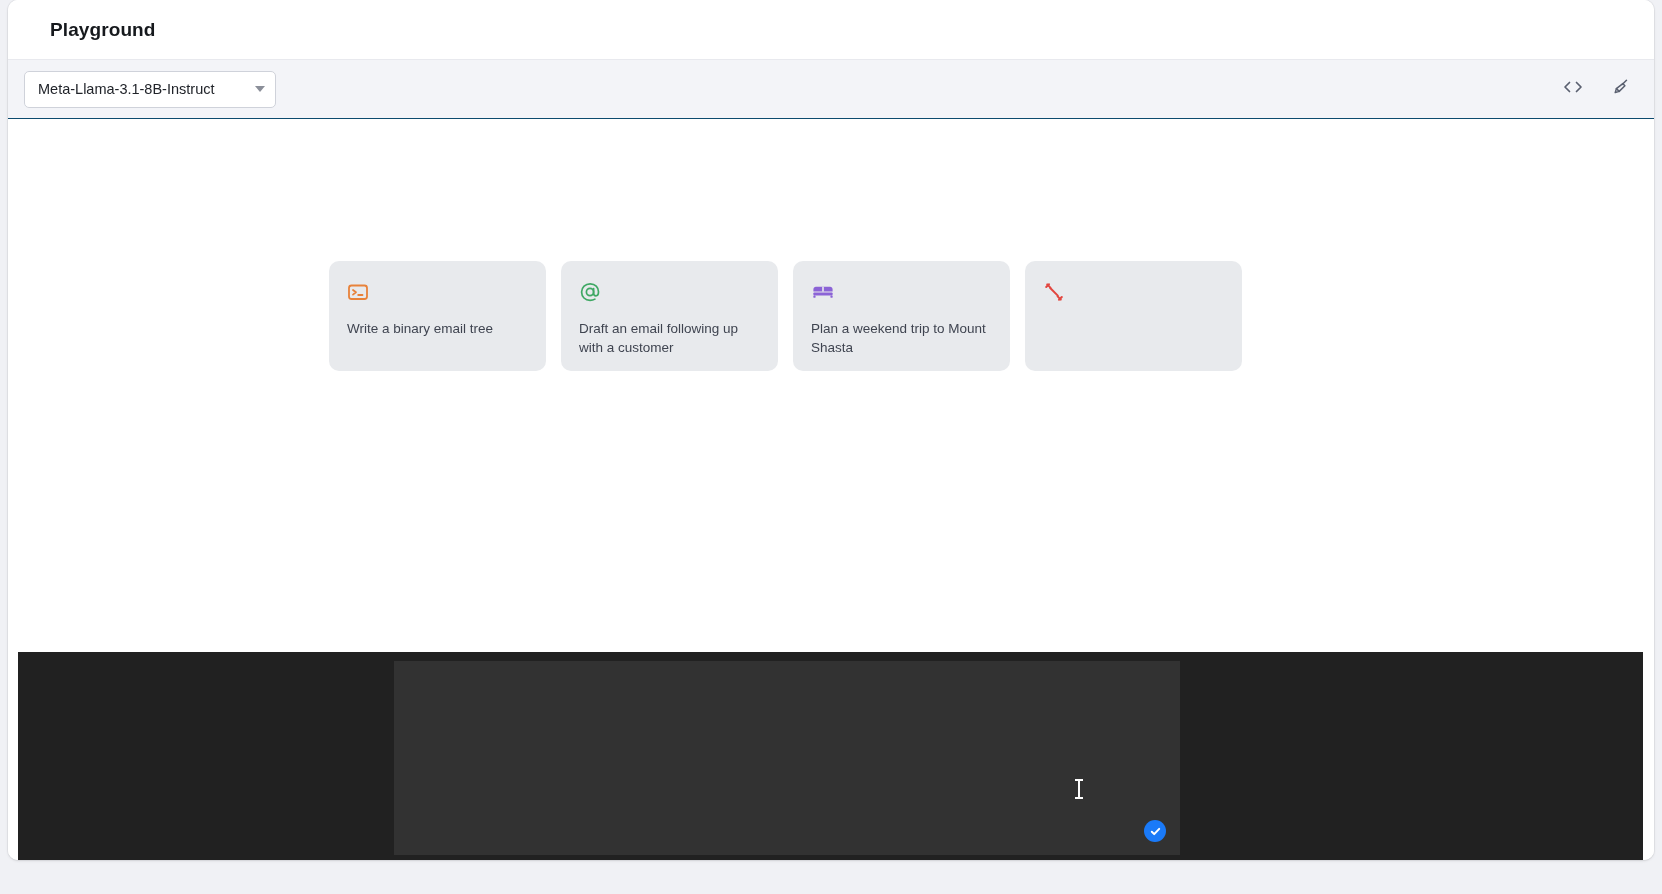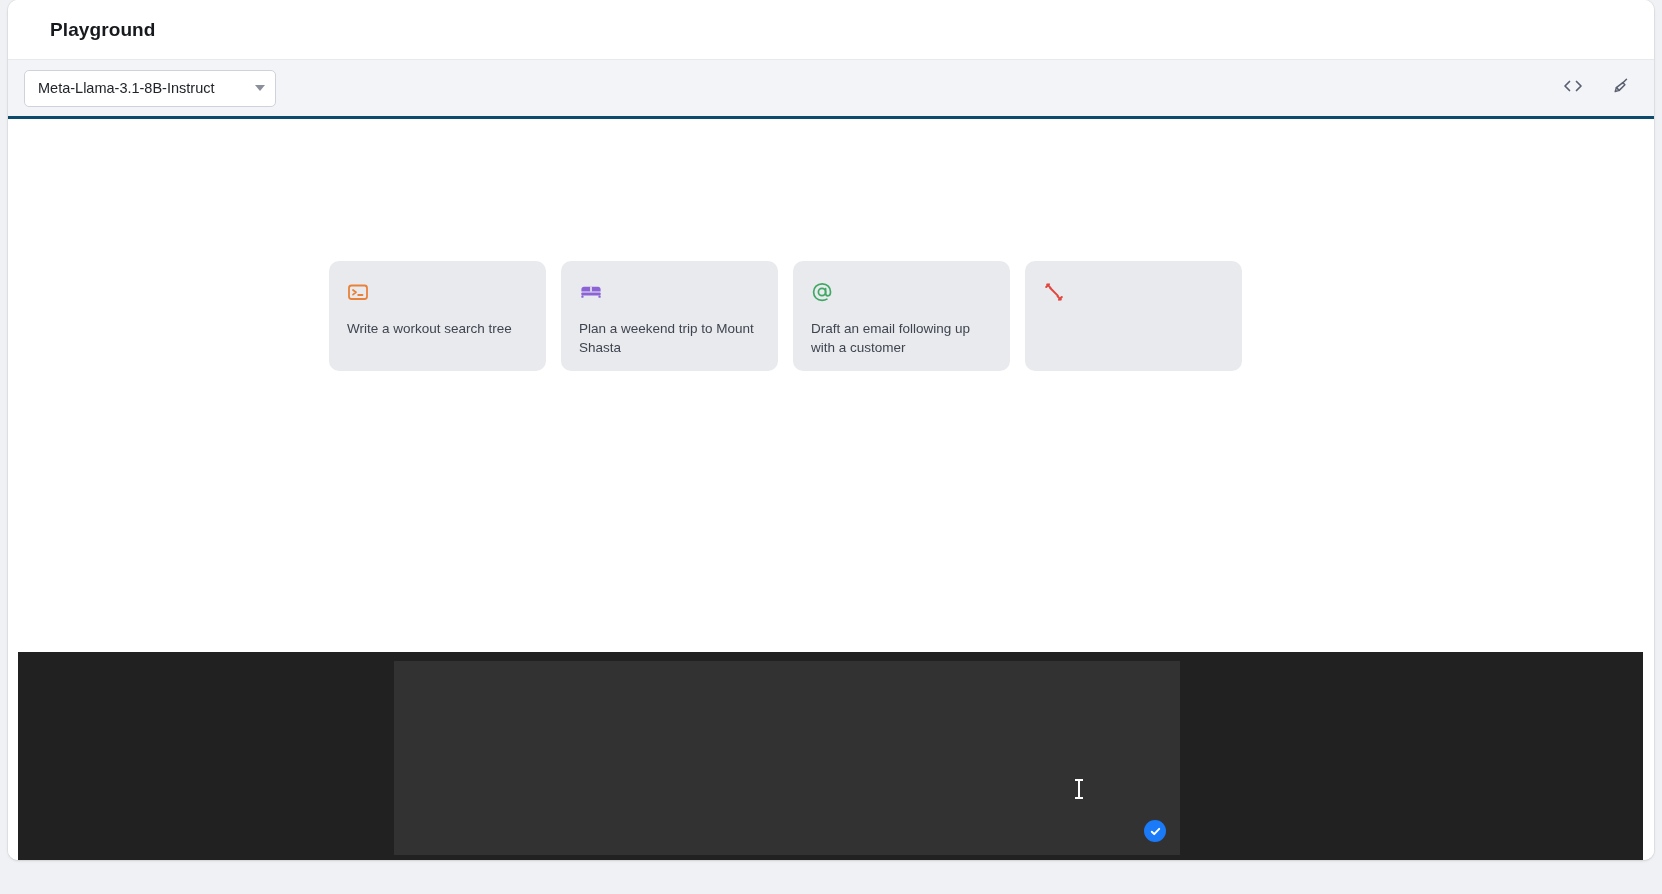--- a/index.html
+++ b/index.html
@@ -34,21 +34,21 @@
     font-size: 19px;
     font-weight: bold;
     color: #16191d;
     letter-spacing: 0.1px;
   }
 
   
   .toolbar {
     height: 59px;
     background: #f3f4f8;
-    border-bottom: 3px solid #0c4a6e;
+    border-bottom: 1px solid #0c4a6e;
     display: flex;
     align-items: center;
     padding: 0 22px 0 16px;
   }
   .model-select {
     width: 252px;
     height: 37px;
     background: #ffffff;
     border: 1px solid #cfd2da;
     border-radius: 5px;
@@ -214,48 +214,48 @@
       <div class="card">
         <div class="card-icon">
           <span>
             <svg width="22" height="20" viewBox="0 0 22 20" fill="none" stroke="#e8823a" stroke-width="1.8" stroke-linecap="round" stroke-linejoin="round">
               <rect x="2" y="3.5" width="18" height="13.5" rx="2.5"></rect>
               <polyline points="6,8 9,10.3 6,12.6"></polyline>
               <line x1="11.2" y1="13" x2="15.5" y2="13"></line>
             </svg>
           </span>
         </div>
-        <div class="card-text">Write a workout search tree</div>
+        <div class="card-text">Write a binary email tree</div>
+      </div>
+
+      <div class="card">
+        <div class="card-icon">
+          <span>
+            <svg width="22" height="22" viewBox="0 0 22 22" fill="none" stroke="#3fa864" stroke-width="1.7" stroke-linecap="round">
+              <circle cx="11" cy="11" r="3.6"></circle>
+              <path d="M14.6 7.6v4.7c0 1.6 1 2.5 2.3 2.5 1.6 0 2.6-1.5 2.6-4 0-4.6-3.3-8-8.3-8C6.3 2.8 2.6 6.3 2.6 11.1c0 4.8 3.5 8.2 8.5 8.2 1.9 0 3.5-.4 4.8-1.2"></path>
+            </svg>
+          </span>
+        </div>
+        <div class="card-text">Draft an email following up with a customer</div>
       </div>
 
       <div class="card">
         <div class="card-icon">
           <span>
             <svg width="24" height="20" viewBox="0 0 24 20" fill="#8b63d6">
               <path d="M2.4 7.4c0-1.5 1.1-2.6 2.5-2.6h14.2c1.4 0 2.5 1.1 2.5 2.6v2.2H2.4z"></path>
               <rect x="2.4" y="10.4" width="19.2" height="3.2" rx="0.8"></rect>
               <rect x="2.4" y="13.6" width="2.1" height="2.2" rx="0.6"></rect>
               <rect x="19.5" y="13.6" width="2.1" height="2.2" rx="0.6"></rect>
               <rect x="11.2" y="4.8" width="1.6" height="4.8" fill="#e8eaed"></rect>
             </svg>
           </span>
         </div>
         <div class="card-text">Plan a weekend trip to Mount Shasta</div>
-      </div>
-
-      <div class="card">
-        <div class="card-icon">
-          <span>
-            <svg width="22" height="22" viewBox="0 0 22 22" fill="none" stroke="#3fa864" stroke-width="1.7" stroke-linecap="round">
-              <circle cx="11" cy="11" r="3.6"></circle>
-              <path d="M14.6 7.6v4.7c0 1.6 1 2.5 2.3 2.5 1.6 0 2.6-1.5 2.6-4 0-4.6-3.3-8-8.3-8C6.3 2.8 2.6 6.3 2.6 11.1c0 4.8 3.5 8.2 8.5 8.2 1.9 0 3.5-.4 4.8-1.2"></path>
-            </svg>
-          </span>
-        </div>
-        <div class="card-text">Draft an email following up with a customer</div>
       </div>
 
       <div class="card">
         <div class="card-icon">
           <span>
             <svg width="22" height="22" viewBox="0 0 22 22" fill="none" stroke="#e2463f" stroke-width="2" stroke-linecap="round" stroke-linejoin="round">
               <line x1="7.2" y1="7.0" x2="14.8" y2="14.6"></line>
               <line x1="4.2" y1="3.4" x2="7.4" y2="6.6"></line>
               <line x1="3.2" y1="6.0" x2="6.0" y2="3.2"></line>
               <line x1="14.6" y1="15.4" x2="17.8" y2="18.6"></line>

